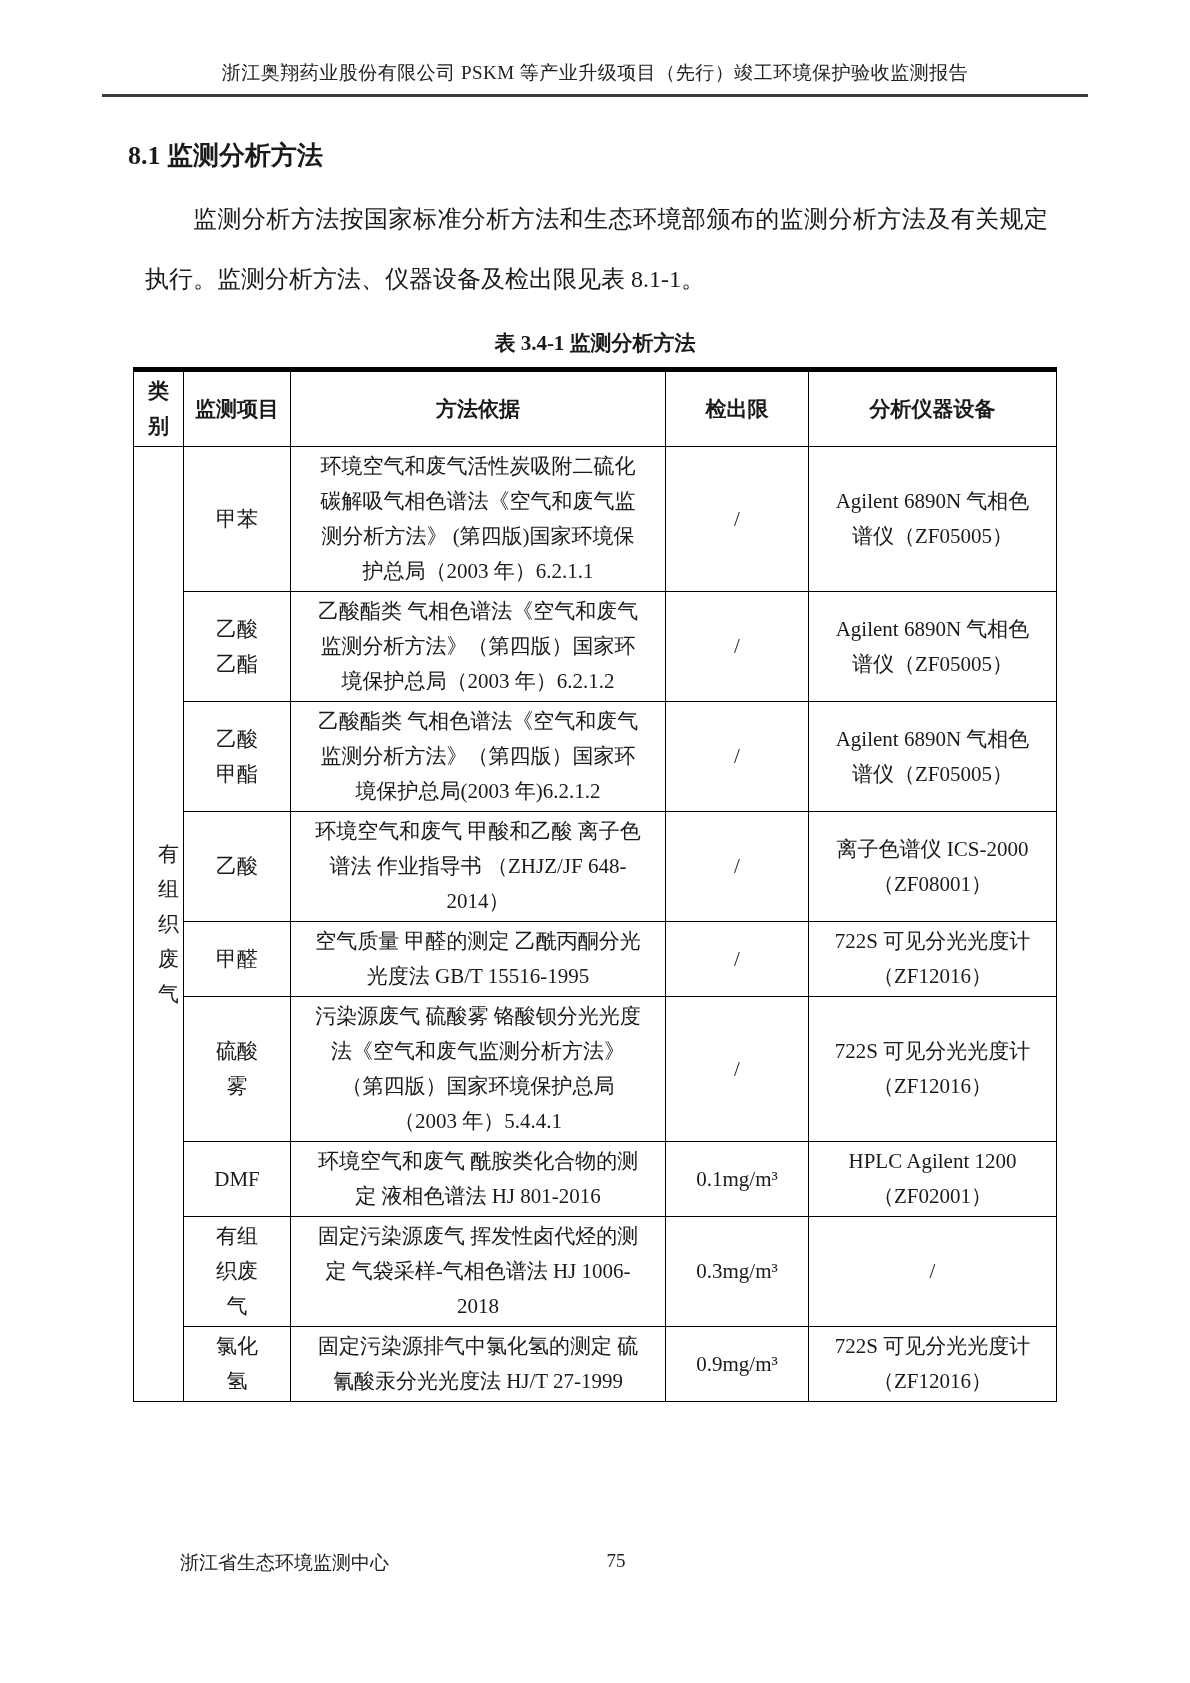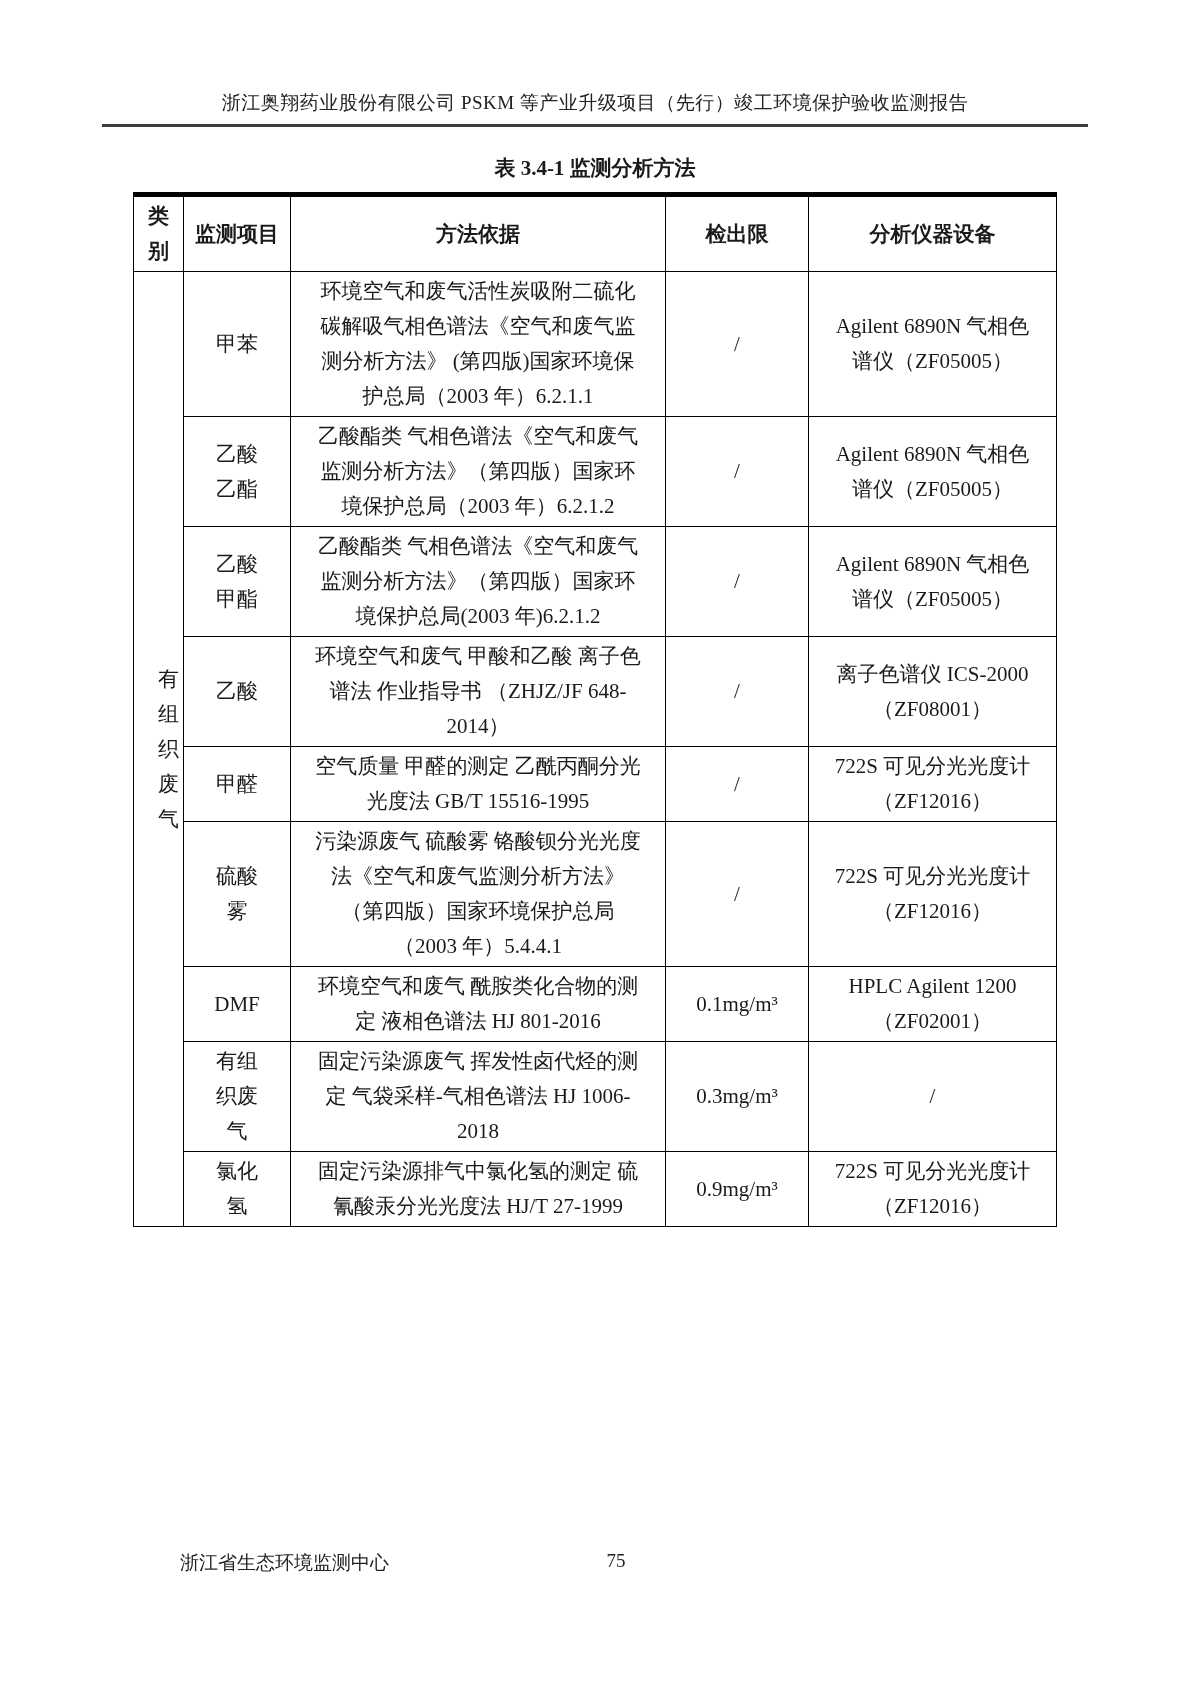--- a/index.html
+++ b/index.html
@@ -8,21 +8,21 @@
     width:1190px;height:1683px;
     margin:0 auto;
     background:#ffffff;
     color:#1a1a1a;
     font-family:"Liberation Serif","DejaVu Serif",serif;
     overflow:hidden;
     box-sizing:border-box;
   }
   
   .page-header{
-    padding:90px 102px 7px 102px;
+    padding:60px 102px 7px 102px;
     text-align:center;
   }
   .page-header-inner{
     border-bottom:3px solid #3c3c3c;
     padding-bottom:8px;
   }
   .page-header-text{
     font-size:19px;
     letter-spacing:0.5px;
     color:#222;
@@ -115,21 +115,23 @@
 
 <div class="page">
 
   <div class="page-header">
     <div class="page-header-inner">
       <span class="page-header-text">浙江奥翔药业股份有限公司 PSKM 等产业升级项目（先行）竣工环境保护验收监测报告</span>
     </div>
   </div>
 
 
-
+  <div class="section-heading">8.1 监测分析方法</div>
+
+  <p class="body-paragraph">监测分析方法按国家标准分析方法和生态环境部颁布的监测分析方法及有关规定执行。监测分析方法、仪器设备及检出限见表 8.1-1。</p>
 
   <div class="table-caption">表 3.4-1 监测分析方法</div>
 
   <table class="analysis-table">
     <colgroup>
       <col style="width:50px">
       <col style="width:107px">
       <col style="width:375px">
       <col style="width:143px">
       <col style="width:248px">

